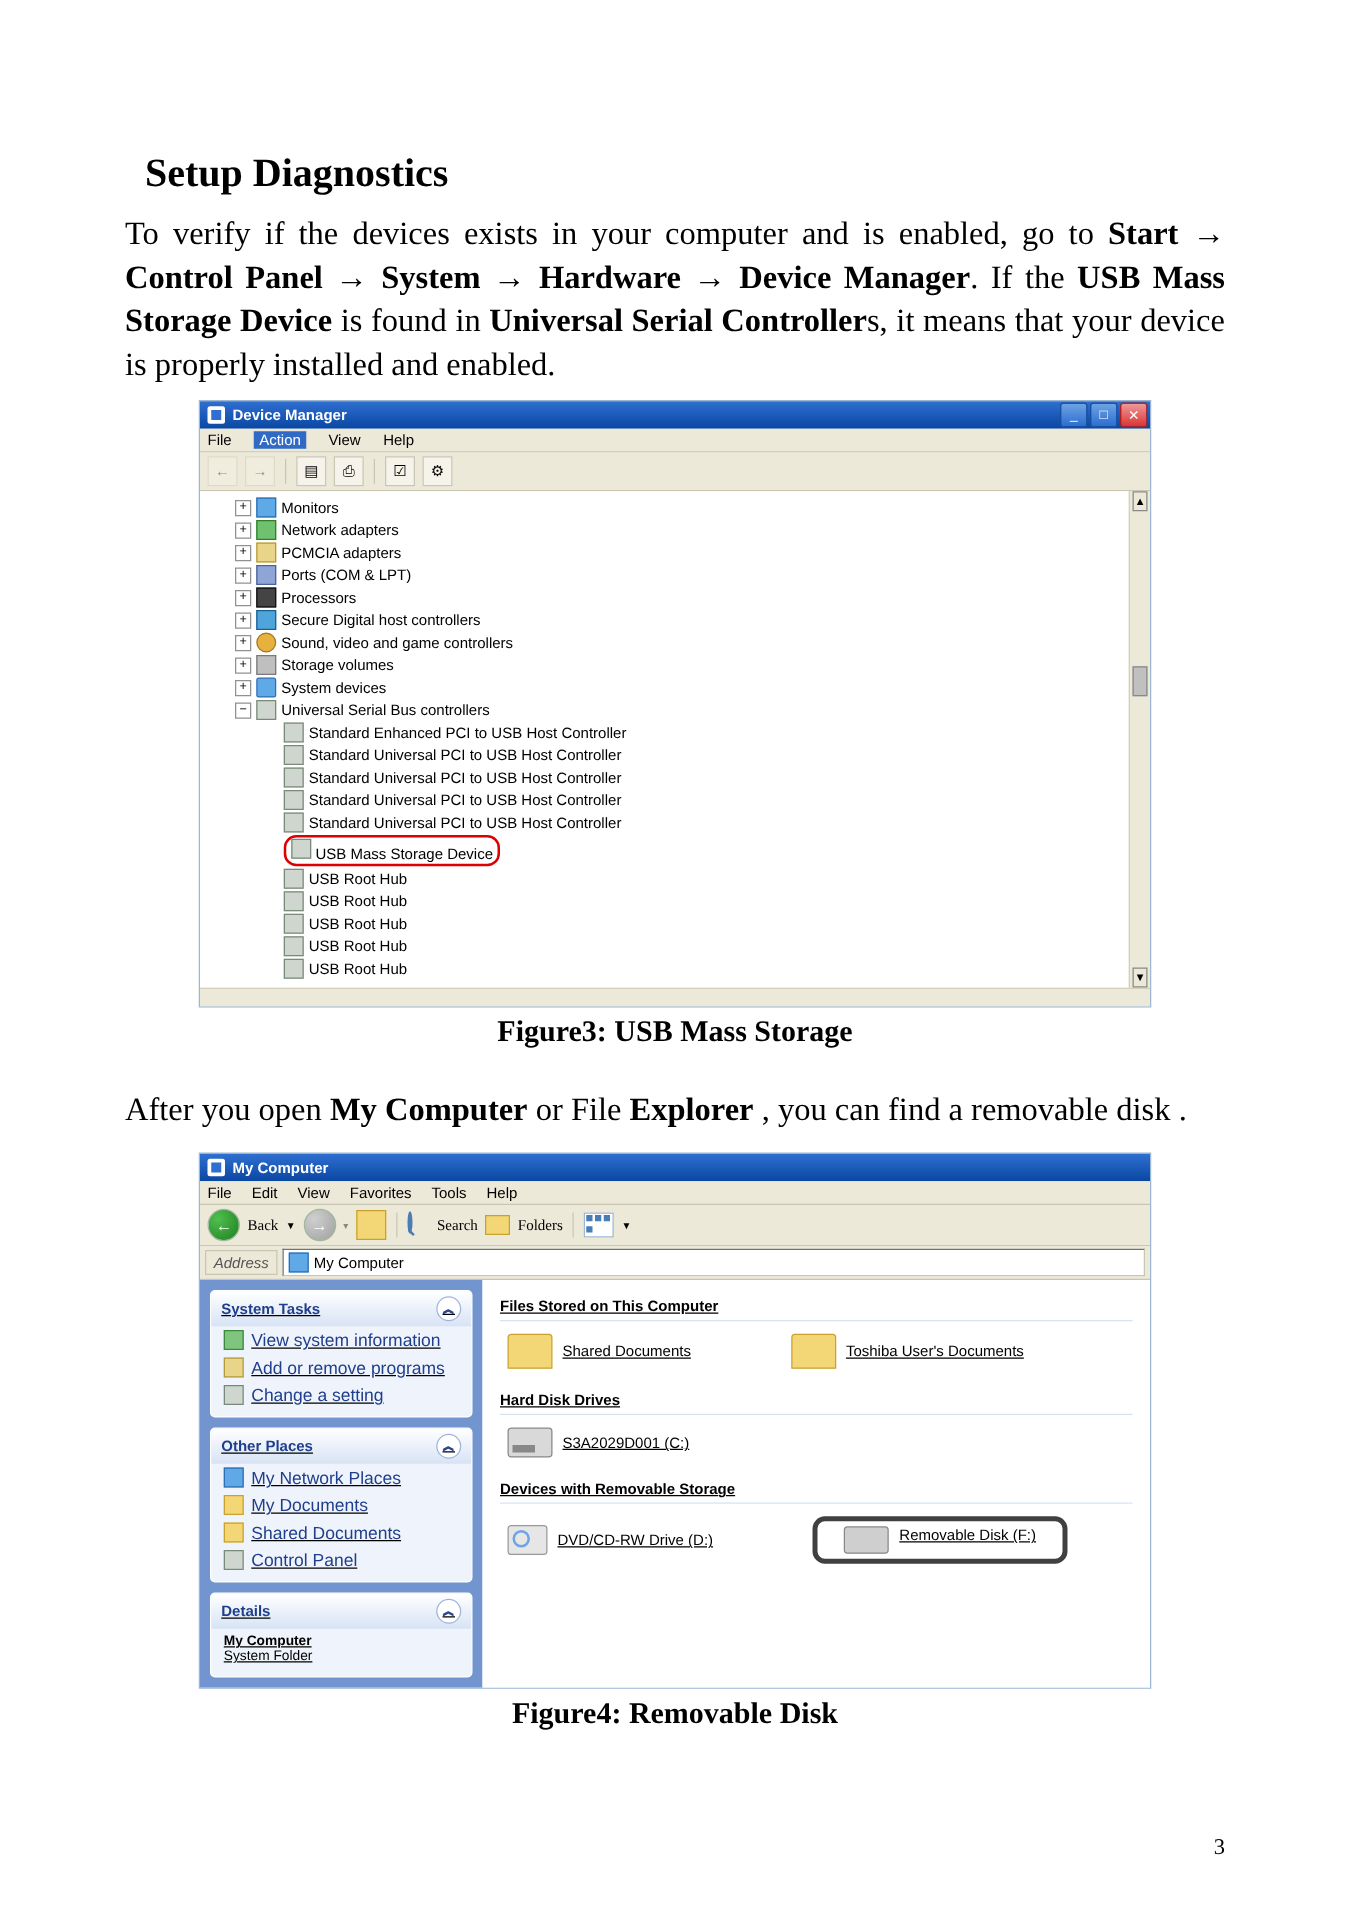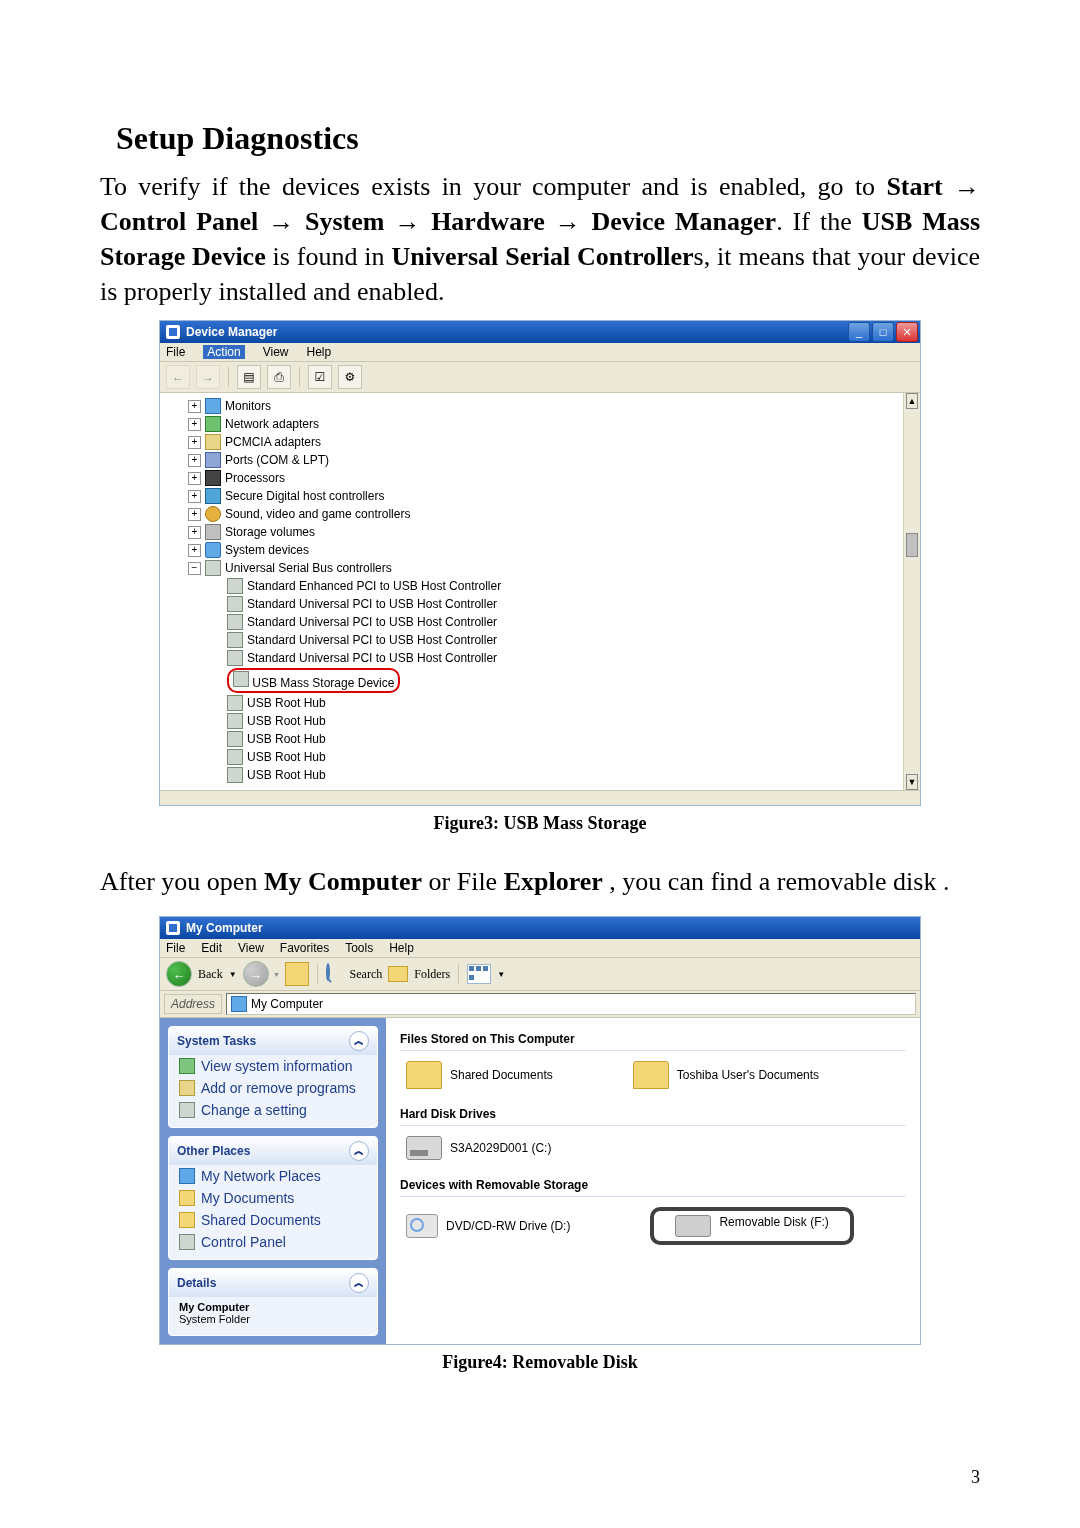--- a/index.html
+++ b/index.html
@@ -20,21 +20,21 @@
   }
   p.body-text {
     font-size: 26px;
     line-height: 1.35;
     margin: 0 0 10px 0;
     text-align: justify;
   }
   .bold { font-weight: bold; }
   .arrow { font-family: Arial, sans-serif; }
   .fig-caption {
-    font-size: 18px;
+    font-size: 24px;
     font-weight: bold;
     text-align: center;
     margin: 8px 0 28px 0;
   }
   .page-num {
     position: absolute;
     bottom: 40px;
     right: 100px;
     font-size: 18px;
   }
@@ -146,21 +146,21 @@
   .sm-icon{width:18px;height:18px;display:inline-block;}
   .search-ic{border:2px solid #4a7db3;border-radius:50%;width:12px;height:12px;position:relative;}
   .search-ic::after{content:"";position:absolute;width:6px;height:2px;background:#4a7db3;right:-4px;bottom:-2px;transform:rotate(45deg);}
   .folders-ic{width:18px;height:14px;background:#f3d777;border:1px solid #c9a12f;}
   .views-ic{width:22px;height:18px;border:1px solid #9bb7d3;background:#fff;display:flex;flex-wrap:wrap;}
   .views-ic span{width:5px;height:5px;background:#4a7db3;margin:1px;}
   .addr-row{display:flex;align-items:center;background:#ece9d8;border-bottom:1px solid #c9c6b4;padding:2px 4px;gap:4px;}
   .addr-label{background:#ece9d8;padding:2px 6px;font-size:12px;color:#555;border:1px solid #c9c6b4;font-style:italic;}
   .addr-field{flex:1;background:#fff;border:1px inset #c9c6b4;padding:2px 4px;display:flex;align-items:center;gap:4px;font-size:12px;}
   .comp-ic{width:14px;height:14px;background:#5fa9e6;border:1px solid #2d6fb4;}
-  .mc-body{display:flex; min-height:280px;}
+  .mc-body{display:flex; min-height:280px;text-decoration:underline;}
   .sidebar{
     width:210px; background:#7395cf; padding:8px;
     display:flex; flex-direction:column; gap:8px;
   }
   .panel{
     background:#eff3fb; border:1px solid #fff; border-radius:4px;
     padding:0 0 6px 0; overflow:hidden;
   }
   .panel-hd{
     background:linear-gradient(#fff,#d7e3f5);

